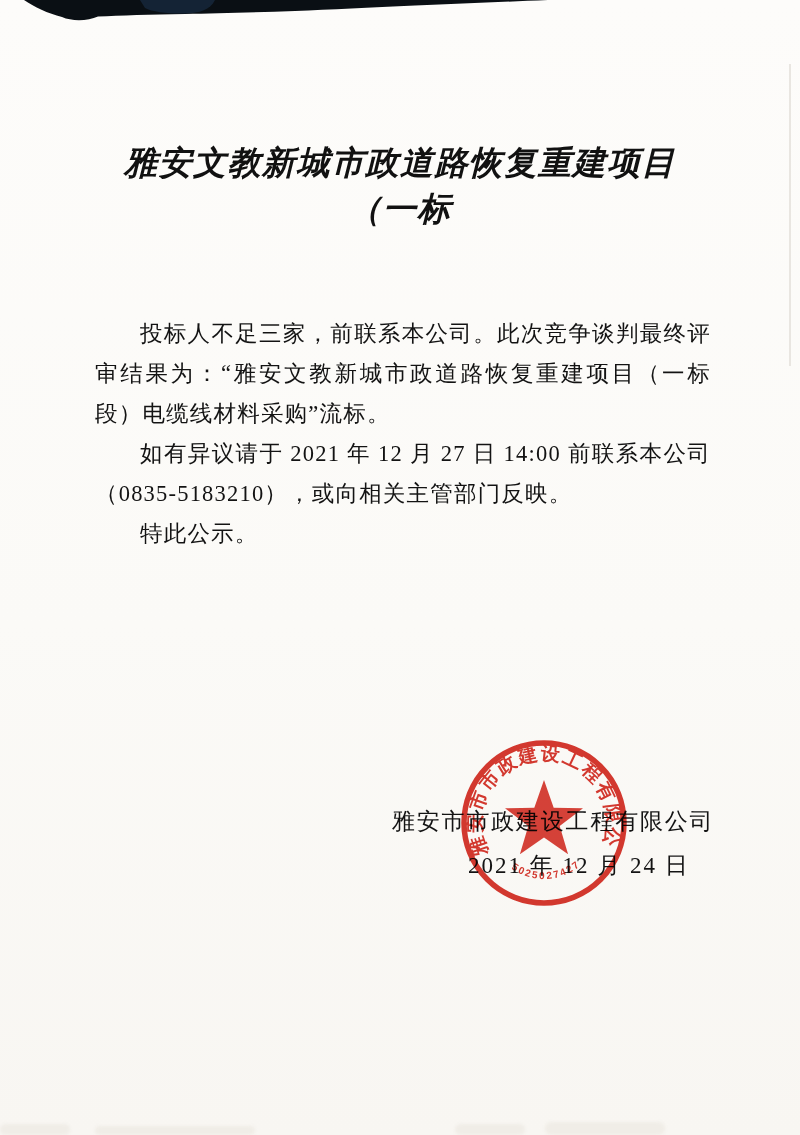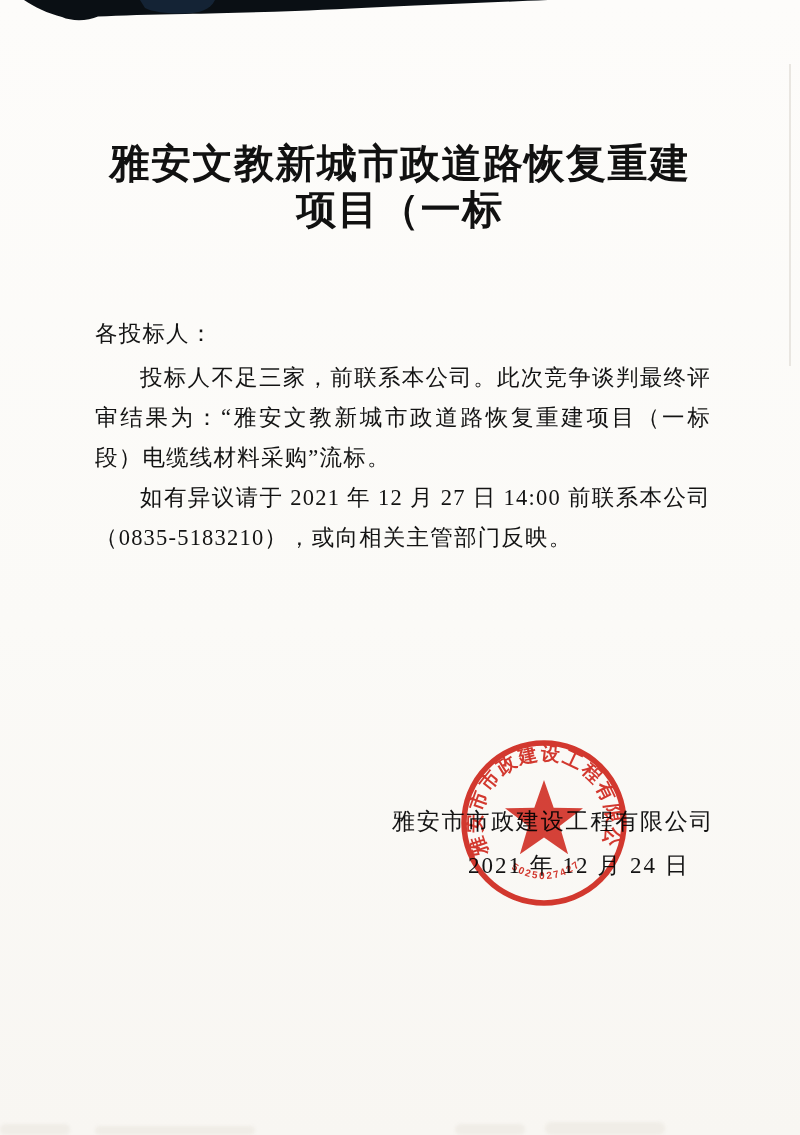--- a/index.html
+++ b/index.html
@@ -31,24 +31,25 @@
     border-radius: 6px;
     filter: blur(1.5px);
   }
   .title-block {
     position: absolute;
     top: 140px; left: 90px;
     width: 620px;
     text-align: center;
     font-family: "Liberation Sans", sans-serif;
     font-weight: bold;
-    font-size: 40px;
+    font-size: 33px;
     line-height: 46px;
     letter-spacing: 1.5px;
     color: #111;
+    font-style: italic;
   }
   .body-block {
     position: absolute;
     top: 314px; left: 95px;
     width: 616px;
     font-size: 22.5px;
     line-height: 40px;
     letter-spacing: 1.2px;
     text-align: justify;
     color: #131313;
@@ -94,23 +95,23 @@
   <div class="scan-smudge" style="left:0;top:1124px;width:70px;height:11px;"></div>
   <div class="scan-smudge" style="left:95px;top:1126px;width:160px;height:9px;"></div>
   <div class="scan-smudge" style="left:455px;top:1124px;width:70px;height:11px;"></div>
   <div class="scan-smudge" style="left:545px;top:1122px;width:120px;height:13px;"></div>
 
   <div class="title-block">
     <div>雅安文教新城市政道路恢复重建项目（一标</div>
   </div>
 
   <div class="body-block">
-    <p class="salutation">各投标人：</p>
     <p class="para">投标人不足三家，前联系本公司。此次竞争谈判最终评审结果为：“雅安文教新城市政道路恢复重建项目（一标段）电缆线材料采购”流标。</p>
     <p class="para">如有异议请于 2021 年 12 月 27 日 14:00 前联系本公司（0835-5183210），或向相关主管部门反映。</p>
+    <p class="para">特此公示。</p>
   </div>
 
   <div class="sig-company">雅安市市政建设工程有限公司</div>
   <div class="sig-date">2021 年 12 月 24 日</div>
 
   <div class="seal">
     <svg width="172" height="172" viewBox="0 0 172 172" xmlns="http://www.w3.org/2000/svg">
       <defs>
         <path id="ringTextPath" d="M31.4,117.5 A63,63 0 1 1 140.6,117.5" fill="none"></path>
         <path id="serialPath" d="M51.5,130.1 A56,56 0 0 0 120.5,130.1" fill="none"></path>

